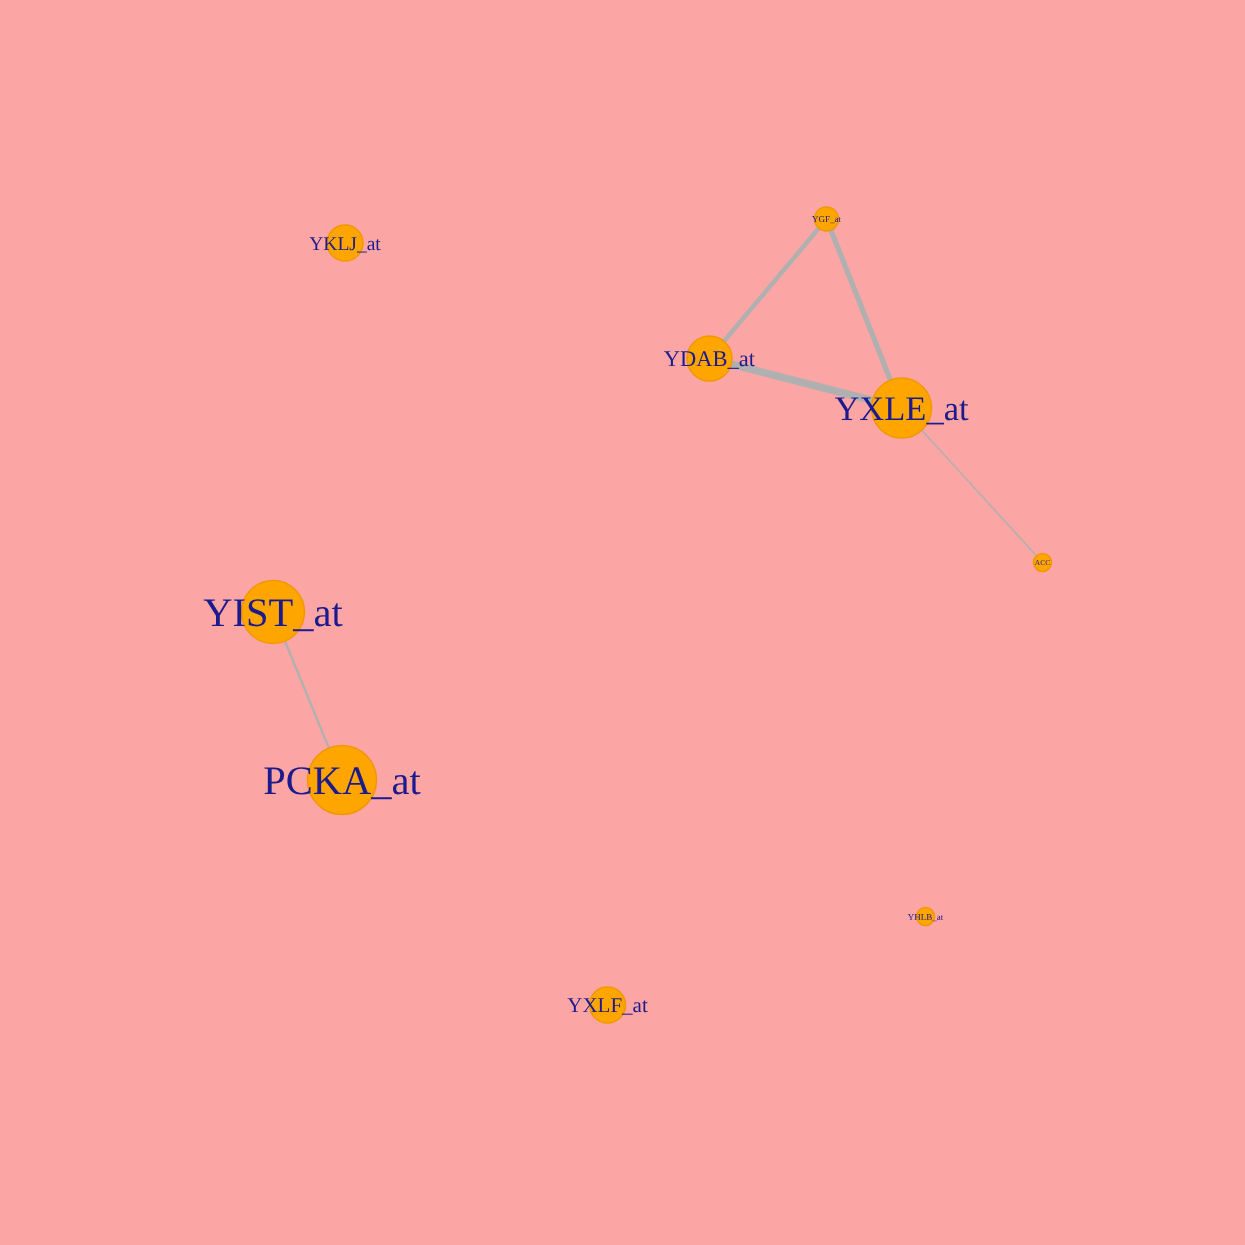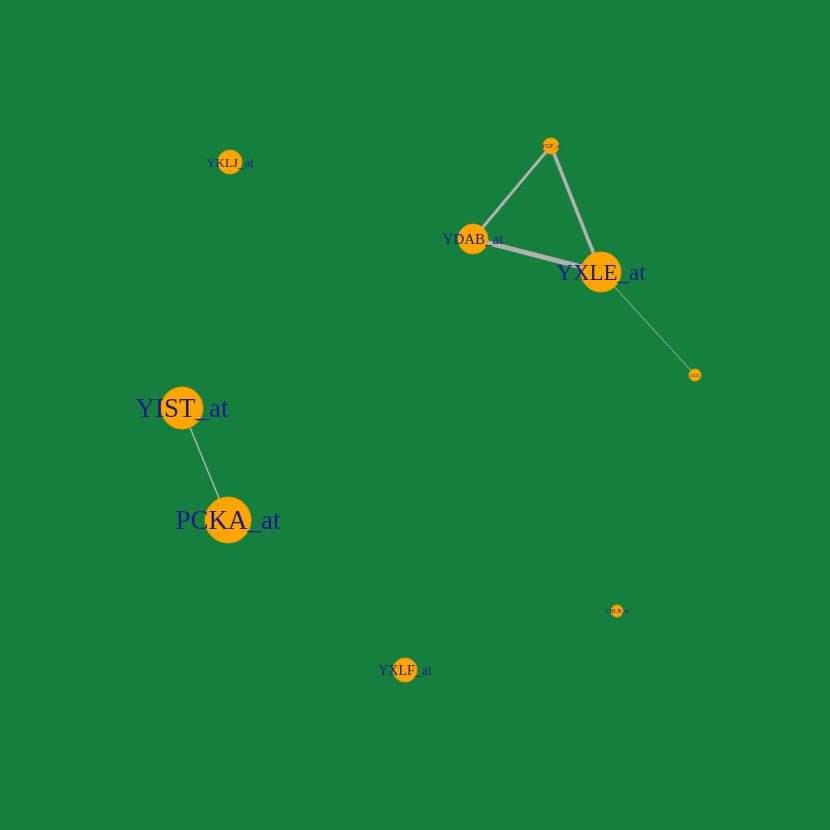--- a/index.html
+++ b/index.html
@@ -4,21 +4,21 @@
 <style>
   html, body {
     margin: 0;
     padding: 0;
     background: #ffffff;
   }
   .stage {
     position: relative;
     width: 830px;
     height: 830px;
-    background: #15803d;
+    background: #fca5a5;
     overflow: hidden;
     font-family: "Liberation Serif", serif;
   }
   svg text {
     font-family: "Liberation Serif", serif;
     text-anchor: middle;
     user-select: none;
   }
 </style>
 </head>

